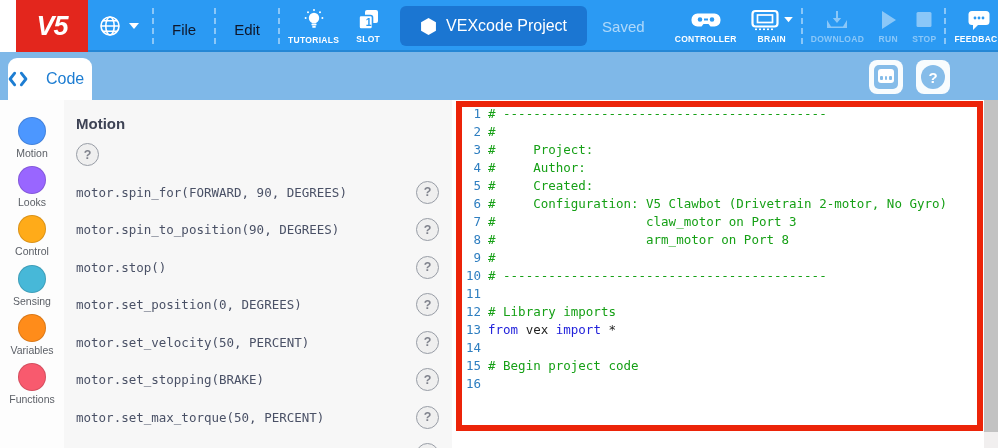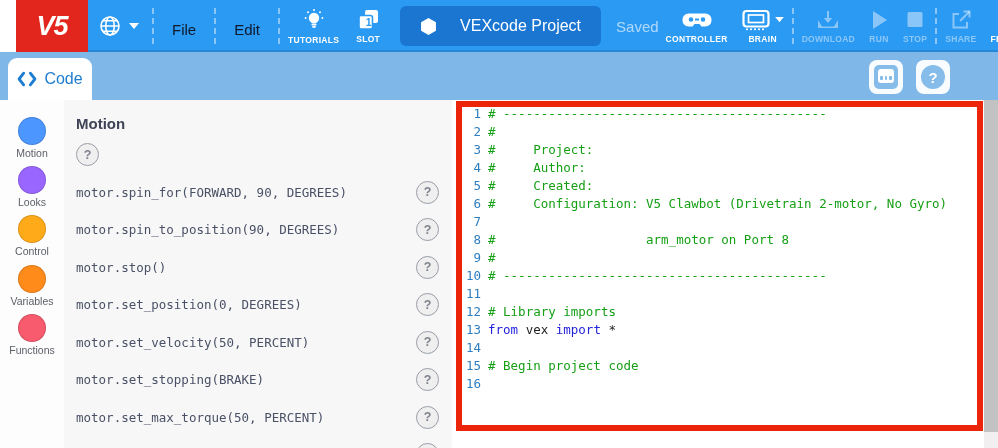--- a/index.html
+++ b/index.html
@@ -13,28 +13,28 @@
           color:#fff; font-style:italic; font-weight:bold; font-size:27px; letter-spacing:-1px; flex:0 0 auto; }
   .menu { color:#0f172a; font-size:15px; padding:4px 17px; height:52px; line-height:52px; cursor:pointer; }
   .vsep { height:36px; border-left:2px dashed rgba(255,255,255,.45); margin:0 1px; }
   .globebtn { display:flex; align-items:center; gap:7px; padding:0 12px 0 10px; height:52px; cursor:pointer; }
   .iconbtn { display:flex; flex-direction:column; align-items:center; justify-content:center; gap:3px;
              color:#fff; height:52px; padding:0 7px; cursor:pointer; }
   .iconbtn .lbl { font-size:8.5px; font-weight:bold; letter-spacing:.3px; }
   .iconbtn.disabled { color:rgba(255,255,255,.45); }
   .iconrow { display:flex; align-items:center; gap:5px; }
   .projectbtn { margin-left:10px; height:40px; padding:0 20px; border-radius:6px; background:#1B76D2;
-                display:flex; align-items:center; gap:23px; color:#fff; font-size:16px; cursor:pointer; flex:0 0 auto;}
+                display:flex; align-items:center; gap:9px; color:#fff; font-size:16px; cursor:pointer; flex:0 0 auto;}
   .saved { margin-left:15px; color:rgba(255,255,255,.62); font-size:15px; }
   .rightgroup { margin-left:auto; display:flex; align-items:center; padding-right:3px; }
 
   
   .subbar { position:absolute; left:0; top:52px; width:998px; height:48px; background:#7FB8E8; }
   .codetab { position:absolute; left:8px; bottom:0; width:84px; height:42px; background:#fff;
-             border-radius:9px 9px 0 0; display:flex; align-items:center; justify-content:center; gap:7px;
+             border-radius:9px 9px 0 0; display:flex; align-items:center; gap:18px;
              color:#1D7DD2; font-size:16px; cursor:pointer; }
   .sqbtn { position:absolute; top:8px; width:34px; height:34px; border-radius:8px;
            background:rgba(255,255,255,.95); display:flex; align-items:center; justify-content:center; cursor:pointer; }
   .devplate { width:24px; height:24px; border-radius:5px; background:#85BCE9; position:relative; }
   .devbody { position:absolute; left:4px; top:4px; width:16px; height:14px; border-radius:3px; background:#fff;
              display:flex; align-items:flex-end; justify-content:center; gap:2px; padding-bottom:3px; }
   .devdot { width:2.5px; height:4px; background:#85BCE9; border-radius:1px; }
   .helpdisc { width:24px; height:24px; border-radius:50%; background:#85BCE9; color:#fff;
               font-weight:bold; font-size:15px; display:flex; align-items:center; justify-content:center; }
 
@@ -197,30 +197,20 @@
         <span>
           <svg width="20" height="22" viewBox="0 0 20 22">
               <rect x="2.5" y="3" width="15" height="15" rx="1.5" fill="currentColor"></rect>
             </svg>
         </span>
         <span class="lbl">STOP</span>
       </div>
 
       <div class="vsep"></div>
 
-      <div class="iconbtn disabled">
-        <span>
-          <svg width="22" height="22" viewBox="0 0 22 22" fill="none" stroke="currentColor" stroke-width="2">
-            <path d="M9 5H3.5v13.5H17V13"></path>
-            <path d="M10 12L19.5 2.5"></path>
-            <path d="M13.5 2.5h6v6"></path>
-          </svg>
-        </span>
-        <span class="lbl">SHARE</span>
-      </div>
 
       <div class="iconbtn">
         <span>
           <svg width="24" height="22" viewBox="0 0 24 22">
             <rect x="1.5" y="2" width="21" height="14" rx="3.5" fill="#fff"></rect>
             <polygon points="6,15 6,21 12,15" fill="#fff"></polygon>
             <circle cx="8" cy="9" r="1.4" fill="#2B9AF3"></circle>
               <circle cx="12" cy="9" r="1.4" fill="#2B9AF3"></circle>
             <circle cx="16" cy="9" r="1.4" fill="#2B9AF3"></circle>
           </svg>
@@ -262,20 +252,24 @@
           <span class="dot" style="background: rgb(76, 151, 255);"></span>
           <span class="clabel">Motion</span>
         </div>
         <div class="cat">
           <span class="dot" style="background: rgb(153, 102, 255);"></span>
           <span class="clabel">Looks</span>
         </div>
         <div class="cat">
           <span class="dot" style="background: rgb(255, 171, 25);"></span>
           <span class="clabel">Control</span>
+        </div>
+        <div class="cat">
+          <span class="dot" style="background: rgb(71, 184, 216);"></span>
+          <span class="clabel">Sensing</span>
         </div>
         <div class="cat">
           <span class="dot" style="background: rgb(255, 140, 26);"></span>
           <span class="clabel">Variables</span>
         </div>
         <div class="cat">
           <span class="dot" style="background: rgb(248, 90, 110);"></span>
           <span class="clabel">Functions</span>
         </div>
       </div>
@@ -322,21 +316,21 @@
     </div>
 
     <div class="editor">
       <div class="codewrap" id="codewrap">
           <div class="cline"><span class="ln">1</span><span><span class="tok-comment"># -------------------------------------------</span></span></div>
           <div class="cline"><span class="ln">2</span><span><span class="tok-comment">#</span></span></div>
           <div class="cline"><span class="ln">3</span><span><span class="tok-comment">#     Project:</span></span></div>
           <div class="cline"><span class="ln">4</span><span><span class="tok-comment">#     Author:</span></span></div>
           <div class="cline"><span class="ln">5</span><span><span class="tok-comment">#     Created:</span></span></div>
           <div class="cline"><span class="ln">6</span><span><span class="tok-comment">#     Configuration: V5 Clawbot (Drivetrain 2-motor, No Gyro)</span></span></div>
-          <div class="cline"><span class="ln">7</span></div>
+          <div class="cline"><span class="ln">7</span><span><span class="tok-comment">#                    claw_motor on Port 3</span></span></div>
           <div class="cline"><span class="ln">8</span><span><span class="tok-comment">#                    arm_motor on Port 8</span></span></div>
           <div class="cline"><span class="ln">9</span><span><span class="tok-comment">#</span></span></div>
           <div class="cline"><span class="ln">10</span><span><span class="tok-comment"># -------------------------------------------</span></span></div>
           <div class="cline"><span class="ln">11</span><span></span></div>
           <div class="cline"><span class="ln">12</span><span><span class="tok-comment"># Library imports</span></span></div>
           <div class="cline"><span class="ln">13</span><span><span class="tok-keyword">from</span><span class="tok-plain"> vex </span><span class="tok-keyword">import</span><span class="tok-plain"> *</span></span></div>
           <div class="cline"><span class="ln">14</span><span></span></div>
           <div class="cline"><span class="ln">15</span><span><span class="tok-comment"># Begin project code</span></span></div>
           <div class="cline"><span class="ln">16</span><span></span></div>
         </div>

